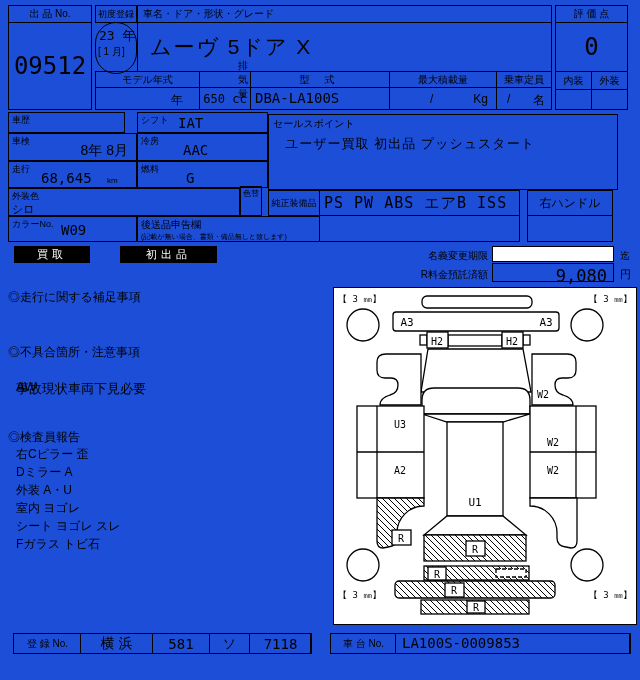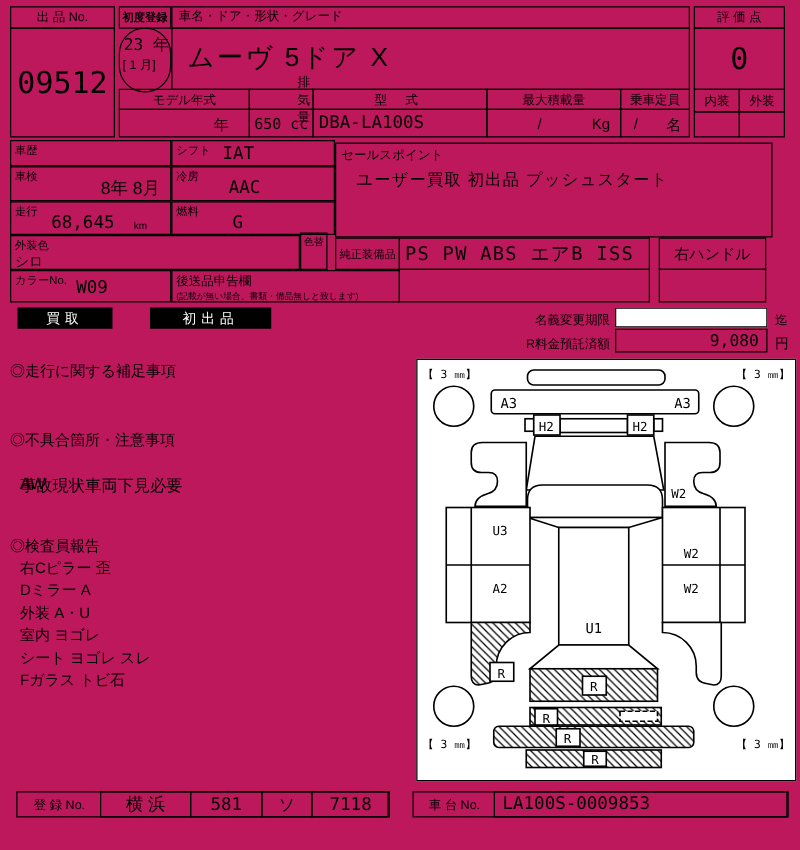--- a/index.html
+++ b/index.html
@@ -1,36 +1,36 @@
 <!DOCTYPE html>
 <html><head>
 <meta charset="utf-8">
 <style>
   * { margin:0; padding:0; box-sizing:border-box; }
   body { background:#ffffff; font-family:"Liberation Sans", sans-serif; color:#000; }
-  .sheet { position:relative; width:640px; height:680px; background:#be185d; overflow:hidden; }
+  .sheet { position:relative; width:640px; height:680px; background:#1d4ed8; overflow:hidden; }
   .abs { position:absolute; }
   .b { border:1px solid #000; }
   .c { display:flex; align-items:center; justify-content:center; text-align:center; }
   .mono { font-family:"DejaVu Sans Mono", monospace; }
   .lbl9 { font-size:9px; } .lbl10 { font-size:10px; } .lbl11 { font-size:11px; }
   .smalllbl { font-size:9px; position:absolute; top:1px; left:3px; white-space:nowrap; }
   .badge { background:#000; color:#fff; font-size:11px; letter-spacing:4px; }
   .secline { font-size:12px; white-space:nowrap; }
   svg text { font-family:"DejaVu Sans Mono", monospace; }
 </style>
 </head>
 <body>
 
 <div class="sheet">
 
   <div class="abs b c lbl10" style="left:8px;top:5px;width:84px;height:18px;">出 品 No.</div>
   <div class="abs b c mono" style="left:8px;top:22px;width:84px;height:88px;font-size:24px;">09512</div>
 
-  <div class="abs b c lbl9" style="left:95px;top:5px;width:42px;height:18px;font-weight:bold;">初度登録</div>
+  <div class="abs b c lbl9" style="left:95px;top:5px;width:42px;height:18px;">初度登録</div>
   <div class="abs b" style="left:95px;top:22px;width:42px;height:52px;border-radius:21px;">
     <div class="mono" style="font-size:13px;padding:4px 0 0 3px;">23 年</div>
     <div style="font-size:10px;padding-left:2px;">[ 1 月]</div>
   </div>
 
   <div class="abs b lbl10" style="left:137px;top:5px;width:415px;height:18px;line-height:16px;padding-left:5px;">車名・ドア・形状・グレード</div>
   <div class="abs b" style="left:137px;top:22px;width:415px;height:50px;font-size:21px;line-height:48px;padding-left:12px;letter-spacing:2px;">ムーヴ 5ドア X</div>
 
   <div class="abs b c lbl10" style="left:555px;top:5px;width:73px;height:18px;">評 価 点</div>
   <div class="abs b c mono" style="left:555px;top:22px;width:73px;height:50px;font-size:24px;">0</div>
@@ -54,21 +54,21 @@
   <div class="abs b" style="left:496px;top:87px;width:56px;height:23px;font-size:12px;">
     <span class="abs" style="left:10px;top:4px;">/</span>
     <span class="abs" style="right:6px;top:4px;">名</span>
   </div>
 
   <div class="abs b c lbl10" style="left:555px;top:71px;width:37px;height:19px;">内装</div>
   <div class="abs b c lbl10" style="left:591px;top:71px;width:37px;height:19px;">外装</div>
   <div class="abs b" style="left:555px;top:89px;width:37px;height:21px;"></div>
   <div class="abs b" style="left:591px;top:89px;width:37px;height:21px;"></div>
 
-  <div class="abs b" style="left:8px;top:112px;width:129px;height:21px;">
+  <div class="abs b" style="left:8px;top:112px;width:117px;height:21px;">
     <span class="smalllbl">車歴</span>
   </div>
   <div class="abs b" style="left:137px;top:112px;width:131px;height:21px;">
     <span class="smalllbl">シフト</span>
     <span class="abs mono" style="left:40px;top:2px;font-size:14px;">IAT</span>
   </div>
 
   <div class="abs b" style="left:8px;top:133px;width:129px;height:28px;">
     <span class="smalllbl">車検</span>
     <span class="abs" style="right:8px;top:8px;font-size:14px;margin-left:48px;">8年 8月</span>
@@ -118,21 +118,21 @@
   <div class="abs b" style="left:527px;top:215px;width:86px;height:27px;"></div>
 
   <div class="abs badge c" style="left:14px;top:246px;width:76px;height:17px;">買取</div>
   <div class="abs badge c" style="left:120px;top:246px;width:97px;height:17px;">初出品</div>
 
   <div class="abs lbl10" style="left:350px;top:249px;width:138px;text-align:right;">名義変更期限</div>
   <div class="abs b" style="left:492px;top:246px;width:122px;height:16px;background:#fff;"></div>
   <div class="abs lbl10" style="left:620px;top:249px;">迄</div>
 
   <div class="abs lbl10" style="left:350px;top:268px;width:138px;text-align:right;">R料金預託済額</div>
-  <div class="abs b mono" style="left:492px;top:263px;width:122px;height:19px;font-size:13px;text-align:right;padding:2px 6px 0 0;">9,080</div>
+  <div class="abs b mono" style="left:492px;top:263px;width:122px;height:19px;font-size:17px;text-align:right;padding:2px 6px 0 0;">9,080</div>
   <div class="abs lbl11" style="left:620px;top:267px;">円</div>
 
   <div class="abs secline" style="left:8px;top:289px;">◎走行に関する補足事項</div>
 
   <div class="abs secline" style="left:8px;top:344px;">◎不具合箇所・注意事項</div>
   <div class="abs" style="left:16px;top:360px;font-size:13px;margin-top:20px;">事故現状車両下見必要</div>
   <div class="abs" style="left:16px;top:379px;font-size:13px;">AW</div>
 
   <div class="abs secline" style="left:8px;top:429px;">◎検査員報告</div>
   <div class="abs" style="left:16px;top:446px;font-size:12px;">右Cピラー 歪</div>

